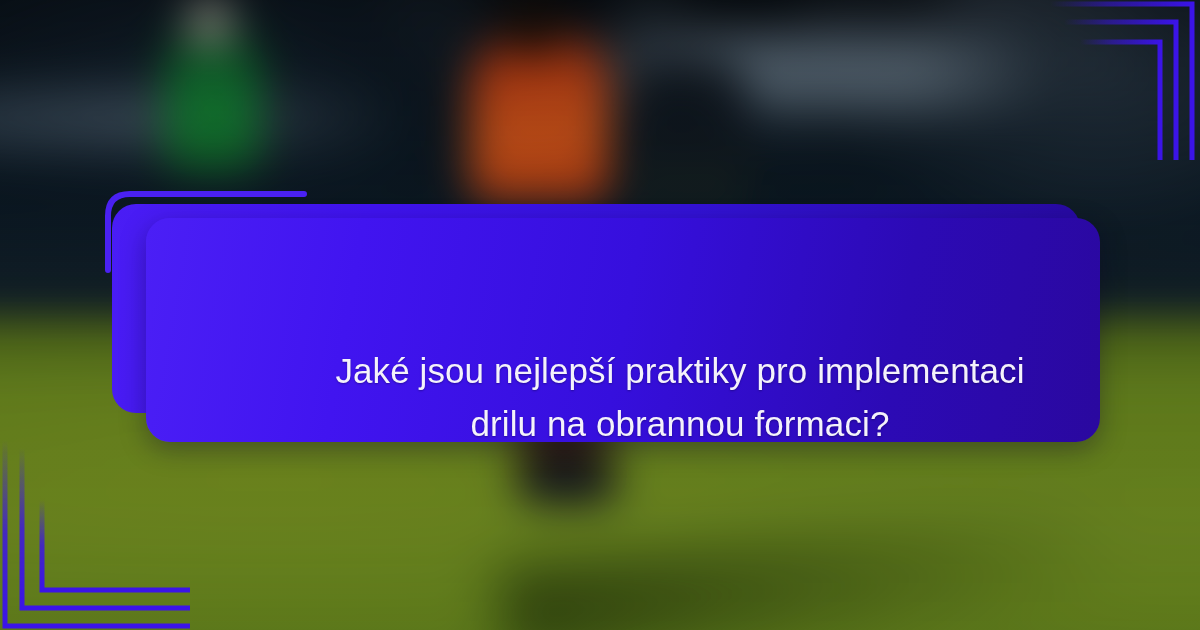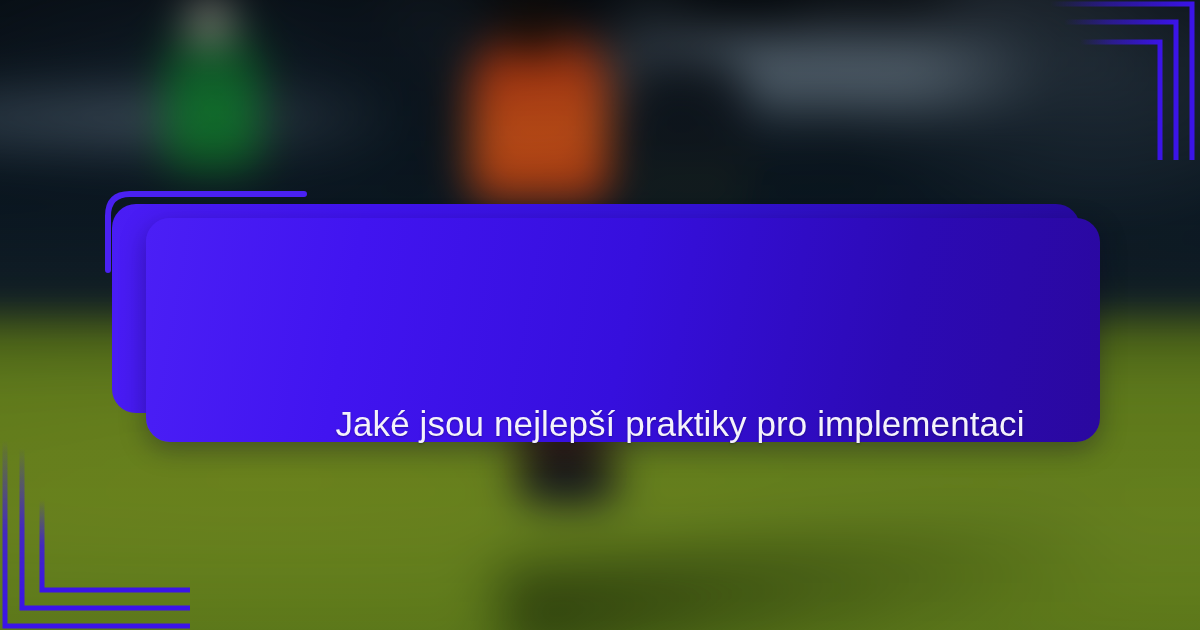--- a/index.html
+++ b/index.html
@@ -257,17 +257,18 @@
     <svg class="card-outline-svg" style="position:absolute;left:0;top:0;width:996px;height:252px;overflow:visible;" viewBox="0 0 996 252" preserveAspectRatio="none" aria-hidden="true">
       <path d="M 4 80 L 4 26 Q 4 4 26 4 L 200 4" fill="none" stroke="#4a21f2" stroke-width="6" stroke-linecap="round"></path>
     </svg>
 
     <div class="card-back"></div>
     <div class="card-main"></div>
 
     <div class="card-text">
       <div class="quote">
         <span>Jaké jsou nejlepší praktiky pro implementaci</span><br>
+        <span>drilu na obrannou formaci?</span>
       </div>
     </div>
   </div>
 
 </div>
 
 </body></html>

